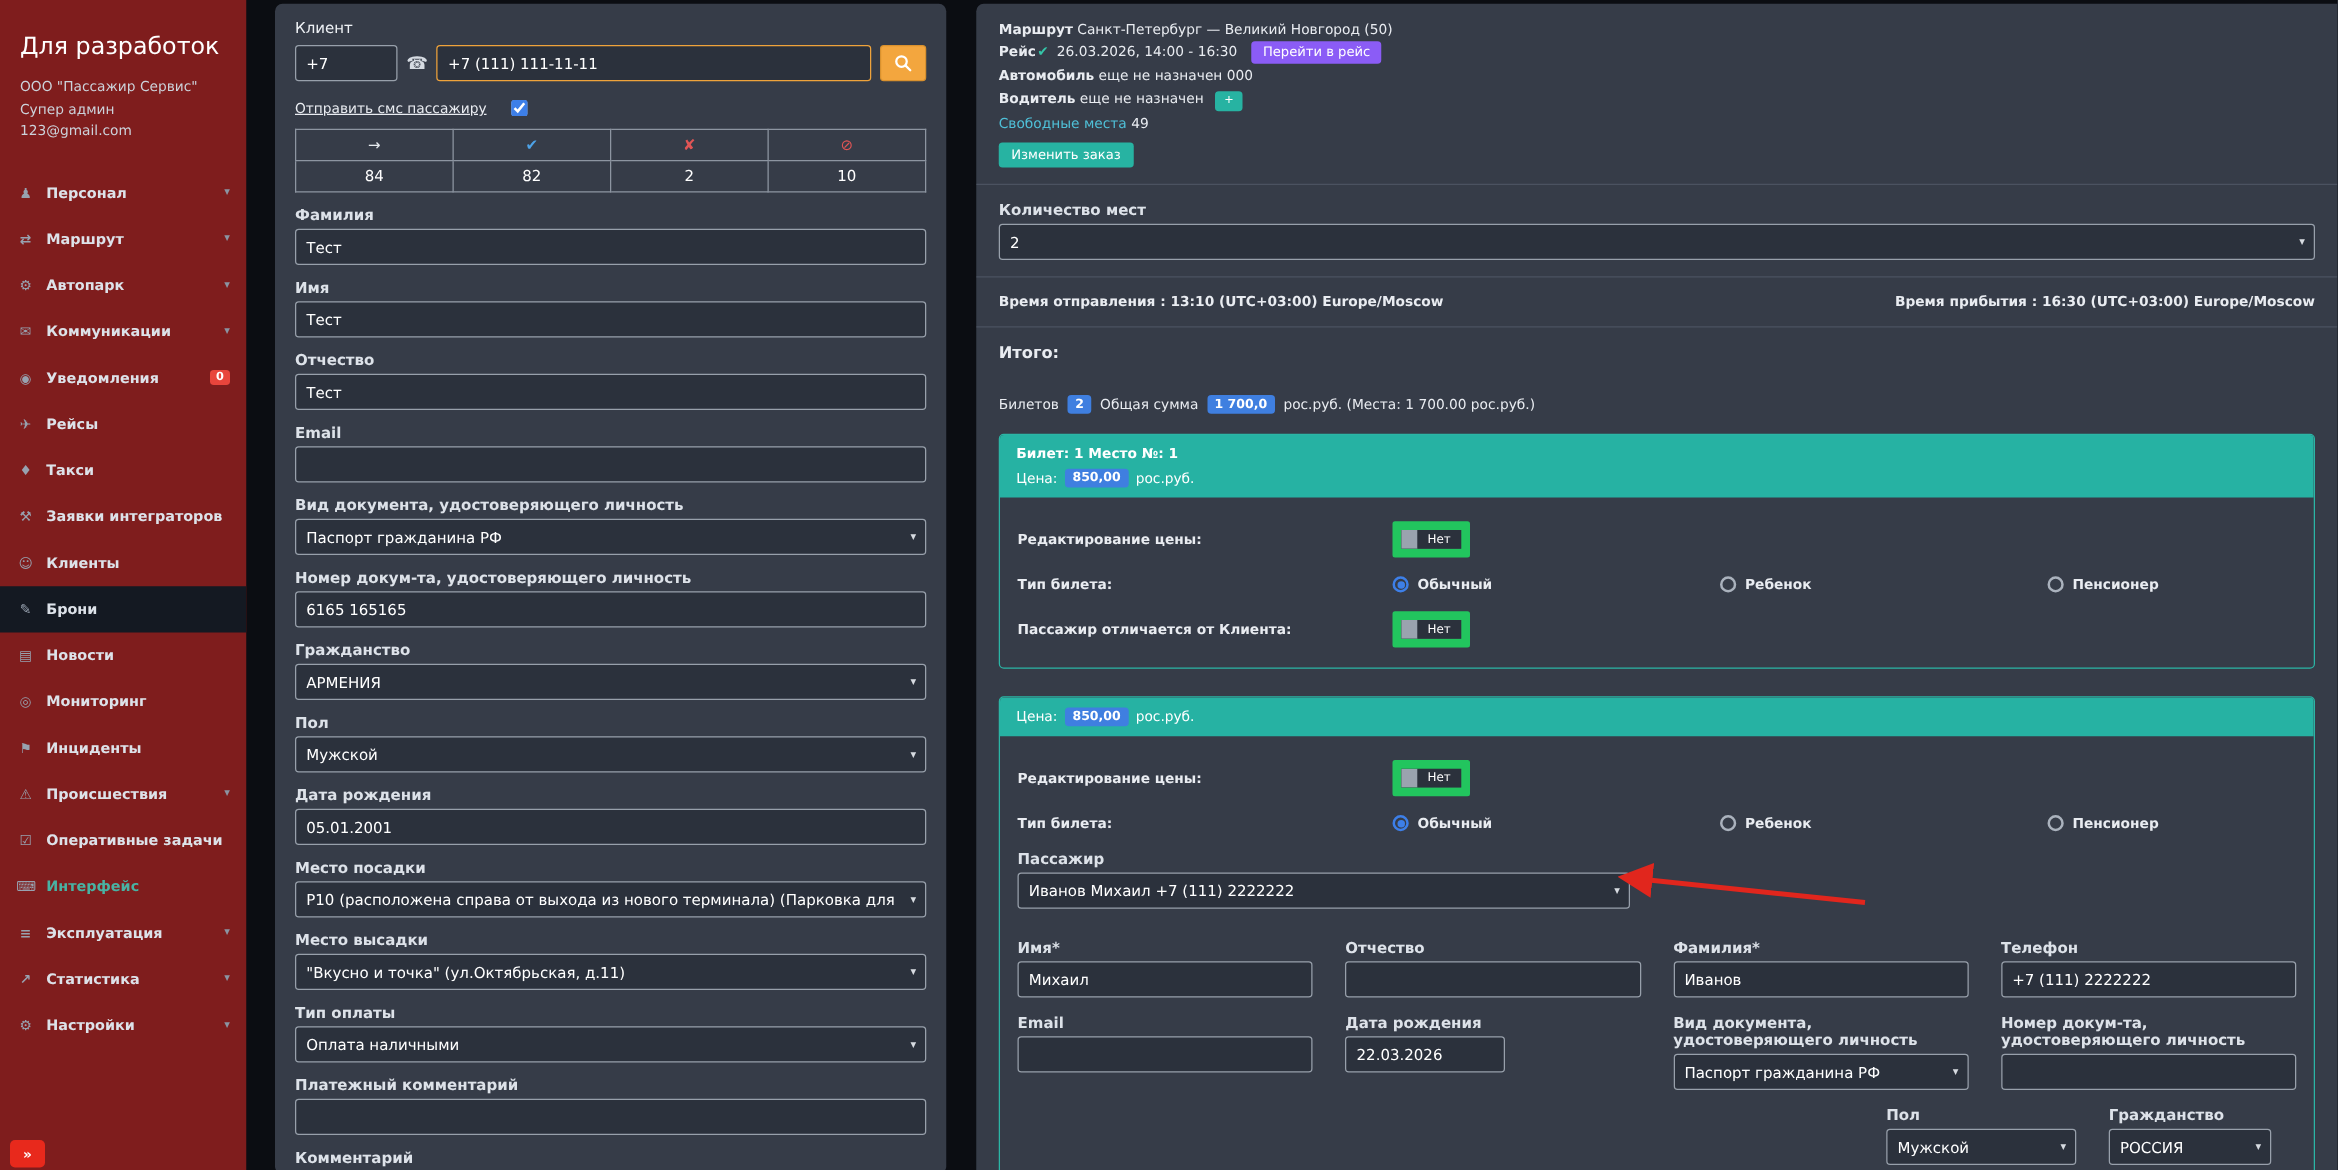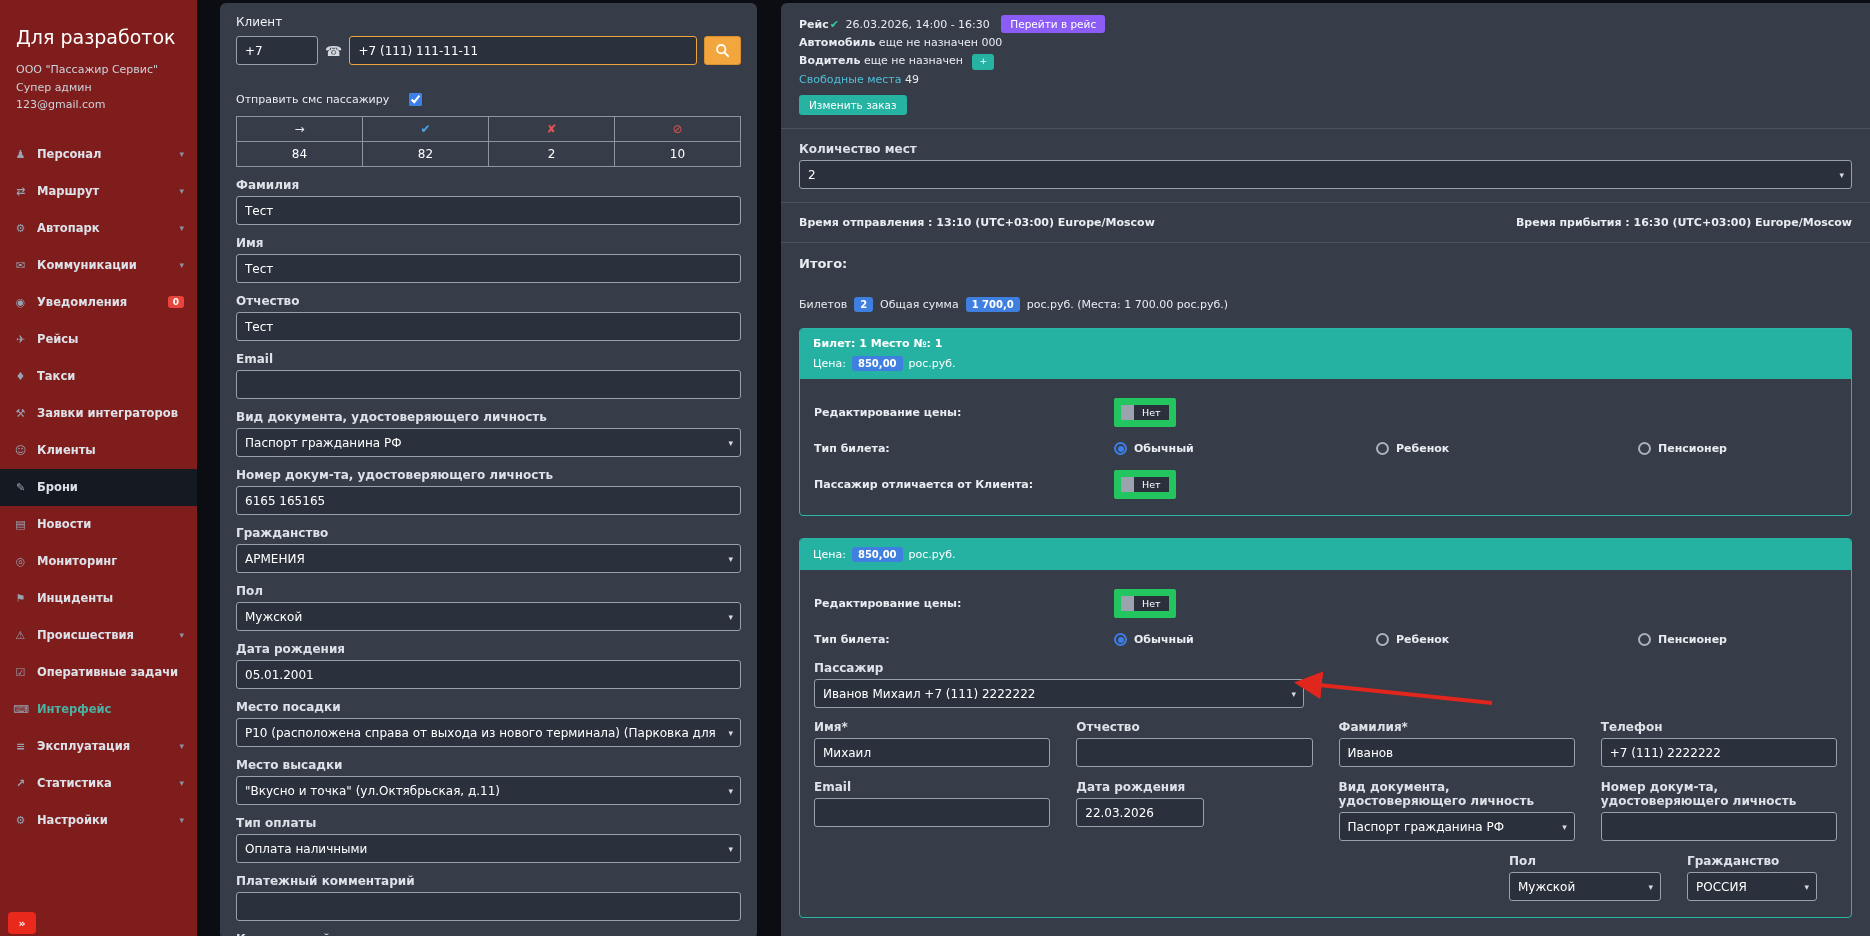--- a/index.html
+++ b/index.html
@@ -40,21 +40,21 @@
   
   .client-panel { flex:0 0 537px; width:537px; margin:3px 0 0 23px; background:#363c48;
     border-radius:6px; padding:12px 16px; height:936px; overflow:hidden; }
   .panel-label { font-size:12px; color:#eef1f5; margin-bottom:7px; }
   .phone-row { display:flex; align-items:center; gap:7px; }
   .code { width:82px; flex:0 0 82px; }
   .phone-ico { color:#d6dbe2; font-size:14px; }
   .phone-input { border-color:#efa33b; flex:1; }
   .search-btn { flex:0 0 37px; width:37px; height:29px; background:#f3a63e; border:1px solid #d9912e;
     border-radius:3px; display:flex; align-items:center; justify-content:center; cursor:pointer; }
-  .sms-row { display:flex; align-items:center; gap:20px; margin:28px 0 10px; font-size:11px; }
+  .sms-row { display:flex; align-items:center; gap:20px; margin:15px 0 10px; font-size:11px;text-decoration:underline; }
   .sms-row input { width:13px; height:13px; accent-color:#3d7fe8; margin:0; cursor:pointer; }
   .stats { width:100%; border-collapse:collapse; table-layout:fixed; }
   .stats td { border:1px solid #8d95a1; height:25px; text-align:center; font-size:12px; color:#fff; }
   .ic-arrow { color:#e6eaef; } .ic-check { color:#4da3e8; }
   .ic-cross { color:#e05555; } .ic-block { color:#e05555; }
 
   
   .booking-panel { flex:1; margin:3px 0 0 24px; background:#363c48; padding:12px 18px;
     height:936px; overflow:hidden; position:relative; font-size:11px; border-radius:6px 0 0 0; }
   .b-line { line-height:1.55; margin-bottom:1px; font-size:11px; }
@@ -89,21 +89,21 @@
   .knob { width:13px; background:#9aa3af; }
   .tg { padding:2px 8px; font-size:9.5px; background:#2b313c; color:#fff; }
   .radio { display:inline-flex; align-items:center; gap:7px; font-weight:700;
     font-size:11px; cursor:pointer; }
   .rdot { flex:0 0 13px; width:13px; height:13px; border-radius:50%; border:2px solid #aab2bd;
     position:relative; }
   .rdot.sel { border-color:#3d7fe8; }
   .rdot.sel::after { content:""; position:absolute; inset:1.5px; border-radius:50%; background:#3d7fe8; }
 
   .pass-field { margin-top:15px; width:490px; position:relative; }
-  .t2-grid { display:grid; grid-template-columns:repeat(4,1fr); gap:13px 26px; margin-top:12px; }
+  .t2-grid { display:grid; grid-template-columns:repeat(4,1fr); gap:13px 26px; margin-top:24px; }
   .w150 { width:128px; }
   .t2-row3 { display:flex; gap:26px; margin-top:13px; margin-left:695px; }
   .t2-row3 .gender { width:152px; } .t2-row3 .citizen { width:130px; }
 
   .annotation-arrow { position:absolute; left:460px; top:2px; width:240px; height:52px;
     pointer-events:none; z-index:50; overflow:visible; }
 
   .app-logo { position:absolute; left:8px; top:912px; width:28px; height:22px; background:#e8291c;
     border-radius:4px; color:#fff; display:flex; align-items:center; justify-content:center;
     font-size:11px; font-weight:700; z-index:60; }
@@ -317,20 +317,24 @@
       <input class="input" value="" style="">
     </div>
     <div class="field">
       <label>Комментарий</label>
       <input class="input" value="" style="">
     </div>
   </main>
 
   <section class="booking-panel">
     <div class="b-line">
+      <span class="b-bold">Маршрут</span>
+      <span>Санкт-Петербург — Великий Новгород (50)</span>
+    </div>
+    <div class="b-line">
       <span class="b-bold">Рейс</span><span class="check">✔</span>
       <span>26.03.2026, 14:00 - 16:30</span>
       <button class="btn btn-blue">Перейти в рейс</button>
     </div>
     <div class="b-line">
       <span class="b-bold">Автомобиль</span>
       <span>еще не назначен 000</span>
     </div>
     <div class="b-line">
       <span class="b-bold">Водитель</span>

